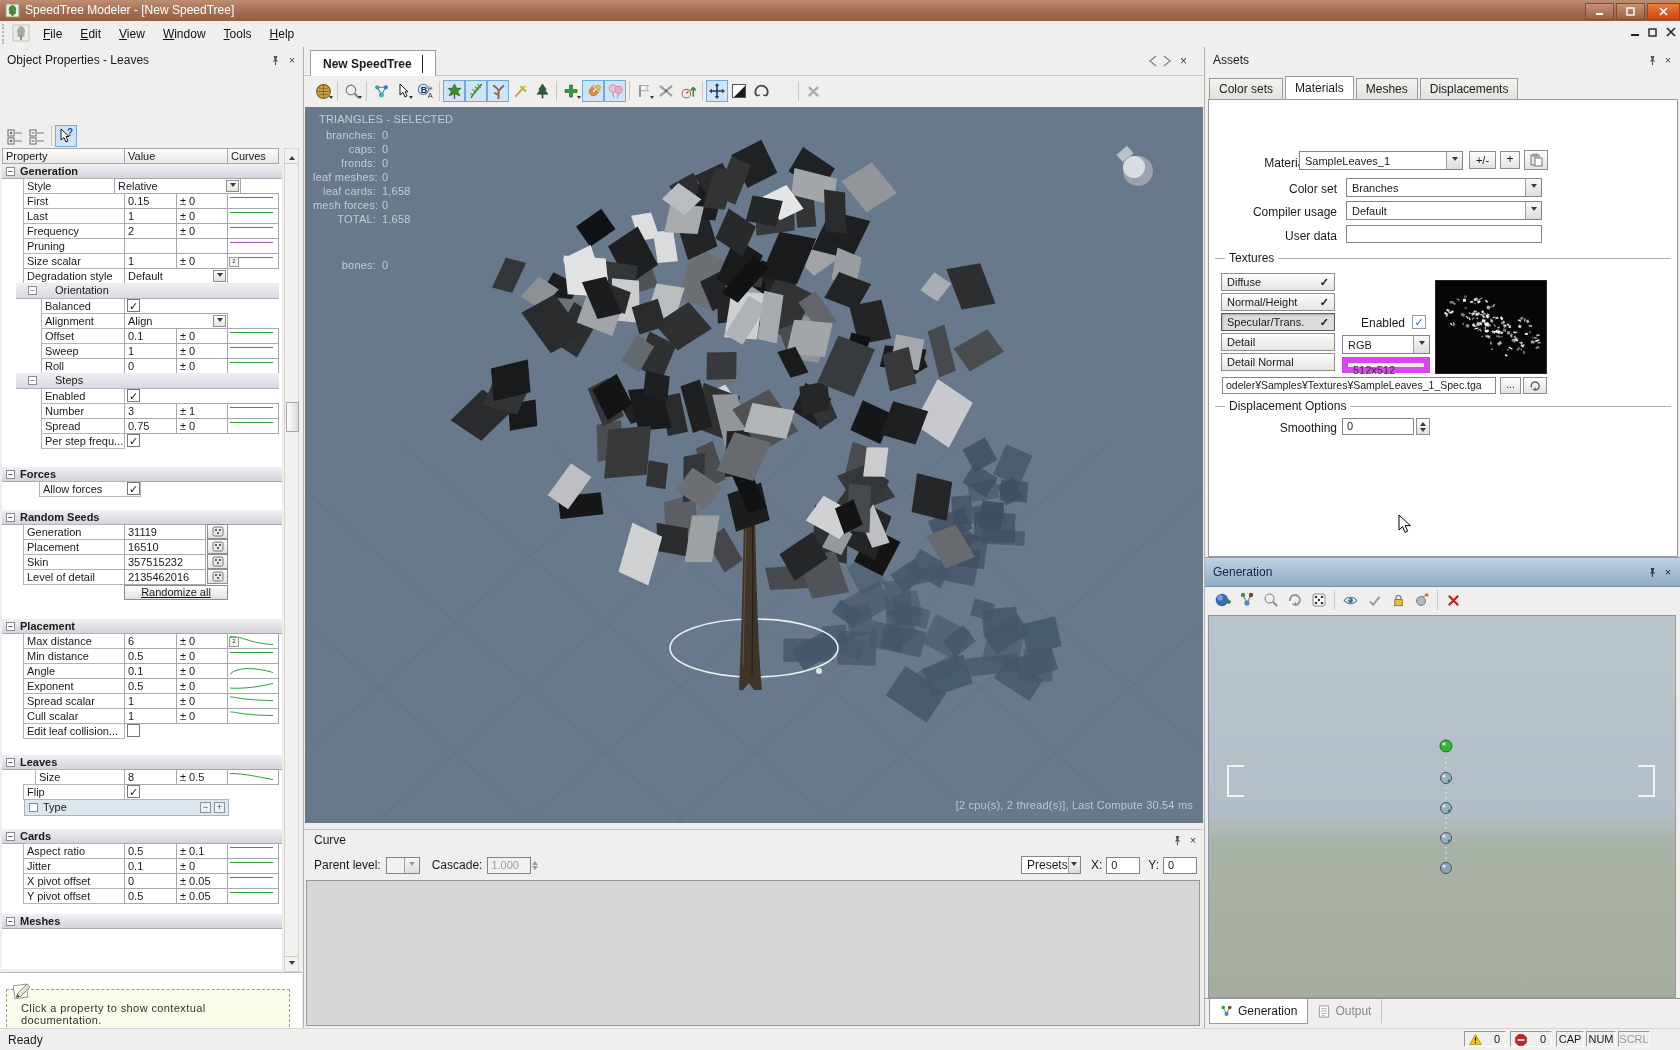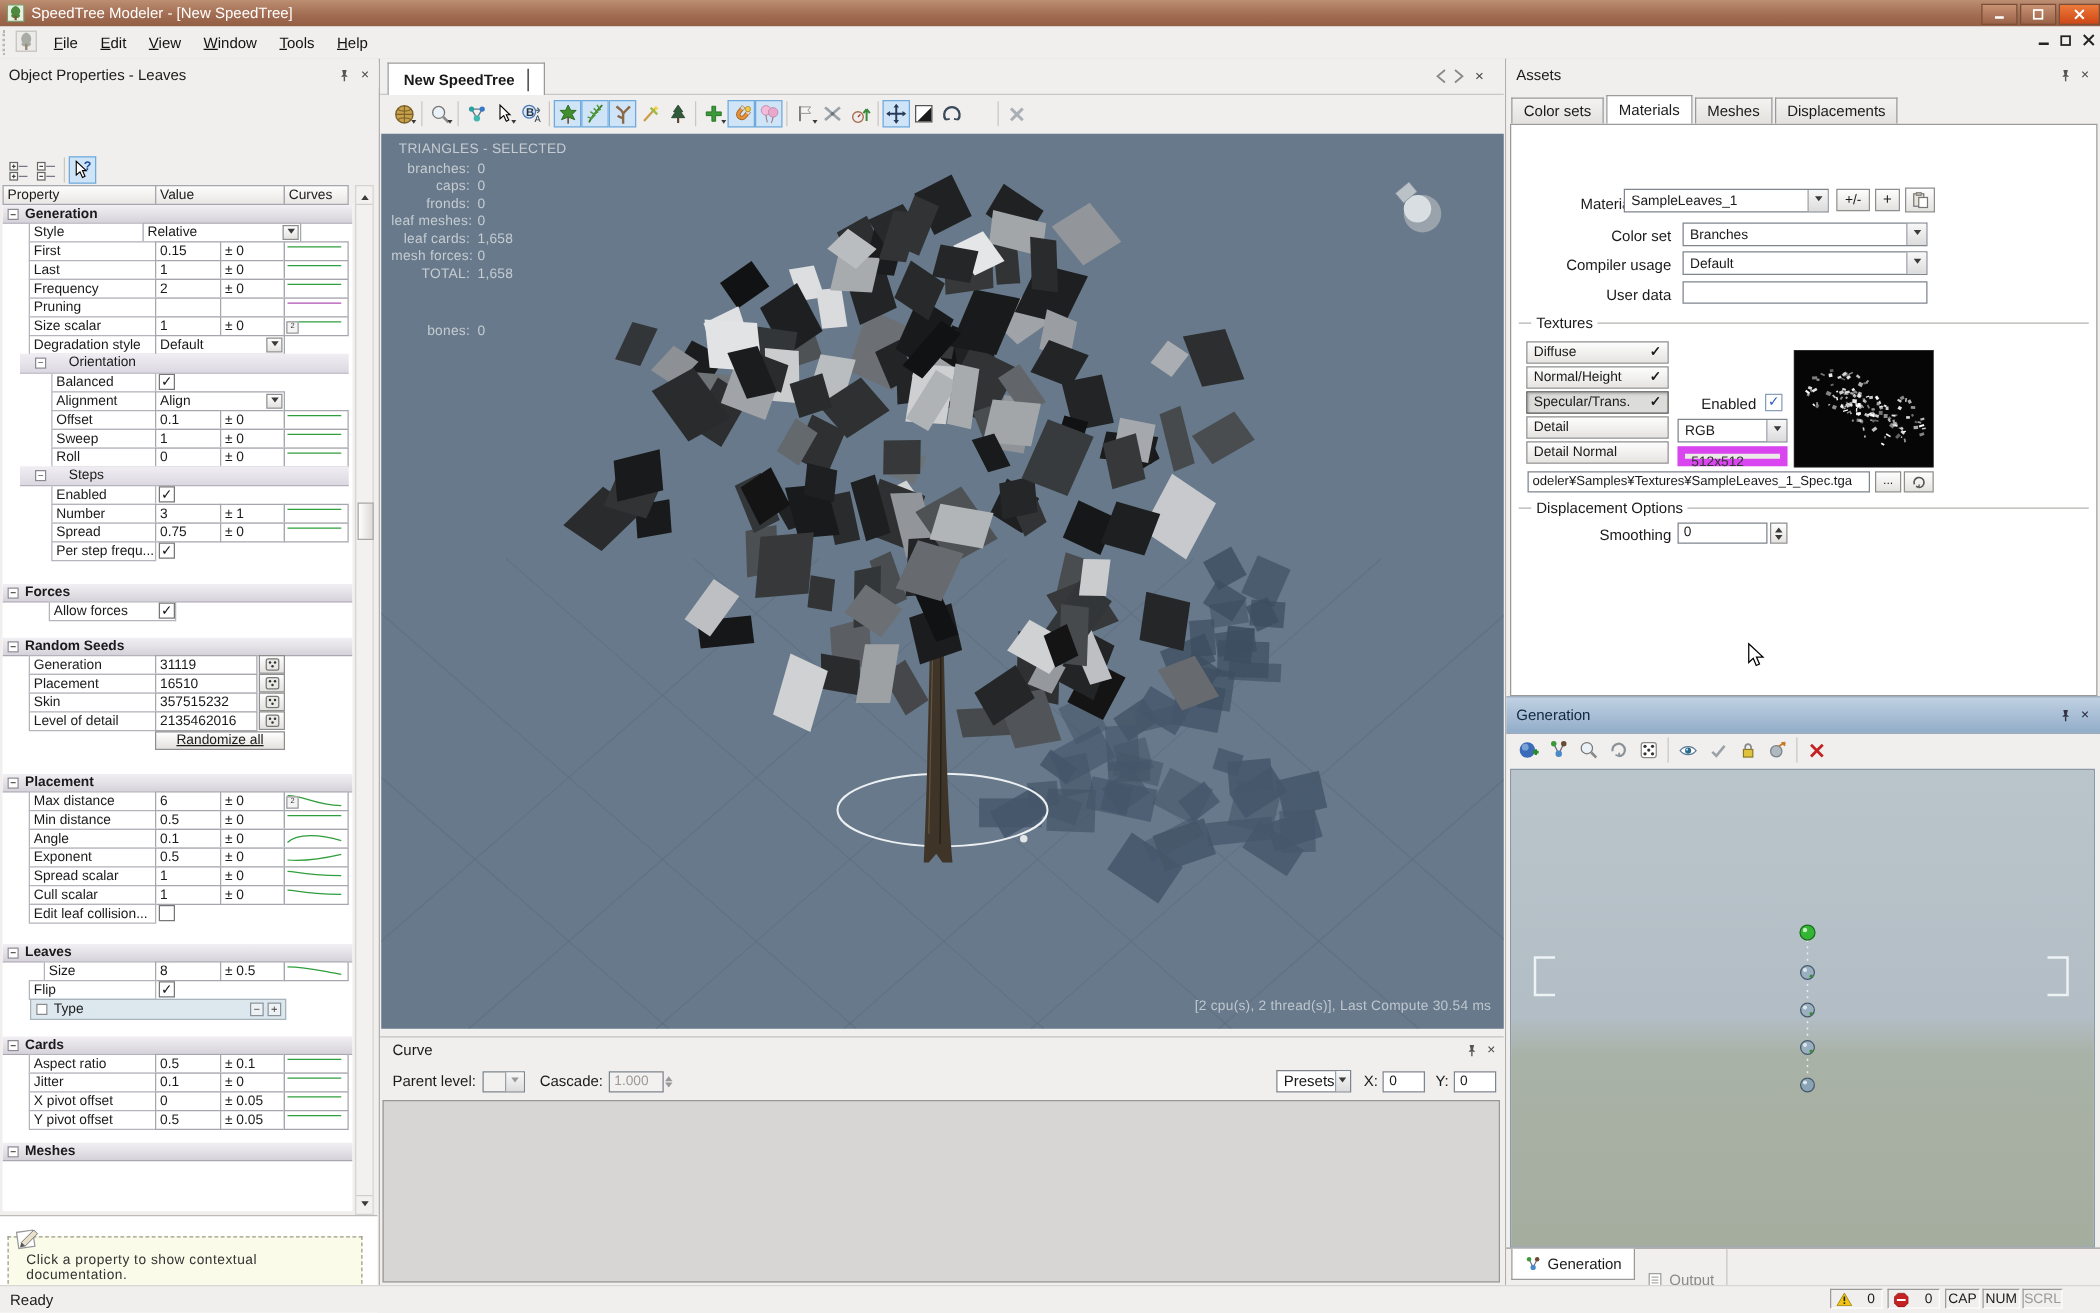--- a/index.html
+++ b/index.html
@@ -1276,21 +1276,21 @@
   <div class="abs" style="left:0;top:951px;width:475px;height:29px;border-top:1px solid #9a9896;display:flex;align-items:flex-start;padding-left:4px;box-sizing:border-box">
     <div style="display:flex;align-items:center;height:24px;padding:0 10px;background:#fff;border:1px solid #9a9a9a;border-top:none;gap:5px">
       <svg width="13" height="13" viewBox="0 0 16 16">
           <path d="M4,3 L8,11 M12,3 L8,11" stroke="#667" stroke-width="1"></path>
           <circle cx="4" cy="3" r="2.2" fill="#3a9a3a"></circle>
           <circle cx="12" cy="3" r="2.2" fill="#6a4a32"></circle>
           <circle cx="8" cy="11" r="2.6" fill="#4a8ac8"></circle>
         </svg>
       <span>Generation</span>
     </div>
-    <div style="display:flex;align-items:center;height:24px;padding:13px 10px;color:#8a8a8a;gap:5px;border-right:1px solid #c8c6c3">
+    <div style="display:flex;align-items:center;height:24px;padding:0 10px;color:#8a8a8a;gap:5px;border-right:1px solid #c8c6c3">
       <svg width="12" height="13" viewBox="0 0 12 14">
           <rect x="1" y="1" width="10" height="12" fill="#fff" stroke="#999"></rect>
           <path d="M3,4 h6 M3,6.5 h6 M3,9 h6 M3,11.5 h4" stroke="#aaa"></path>
         </svg>
       <span>Output</span>
     </div>
   </div>
 </div>
 
 <div class="abs" style="left:0;top:1028px;width:1680px;height:22px;background:#f0efee;border-top:1px solid #d8d6d3">

